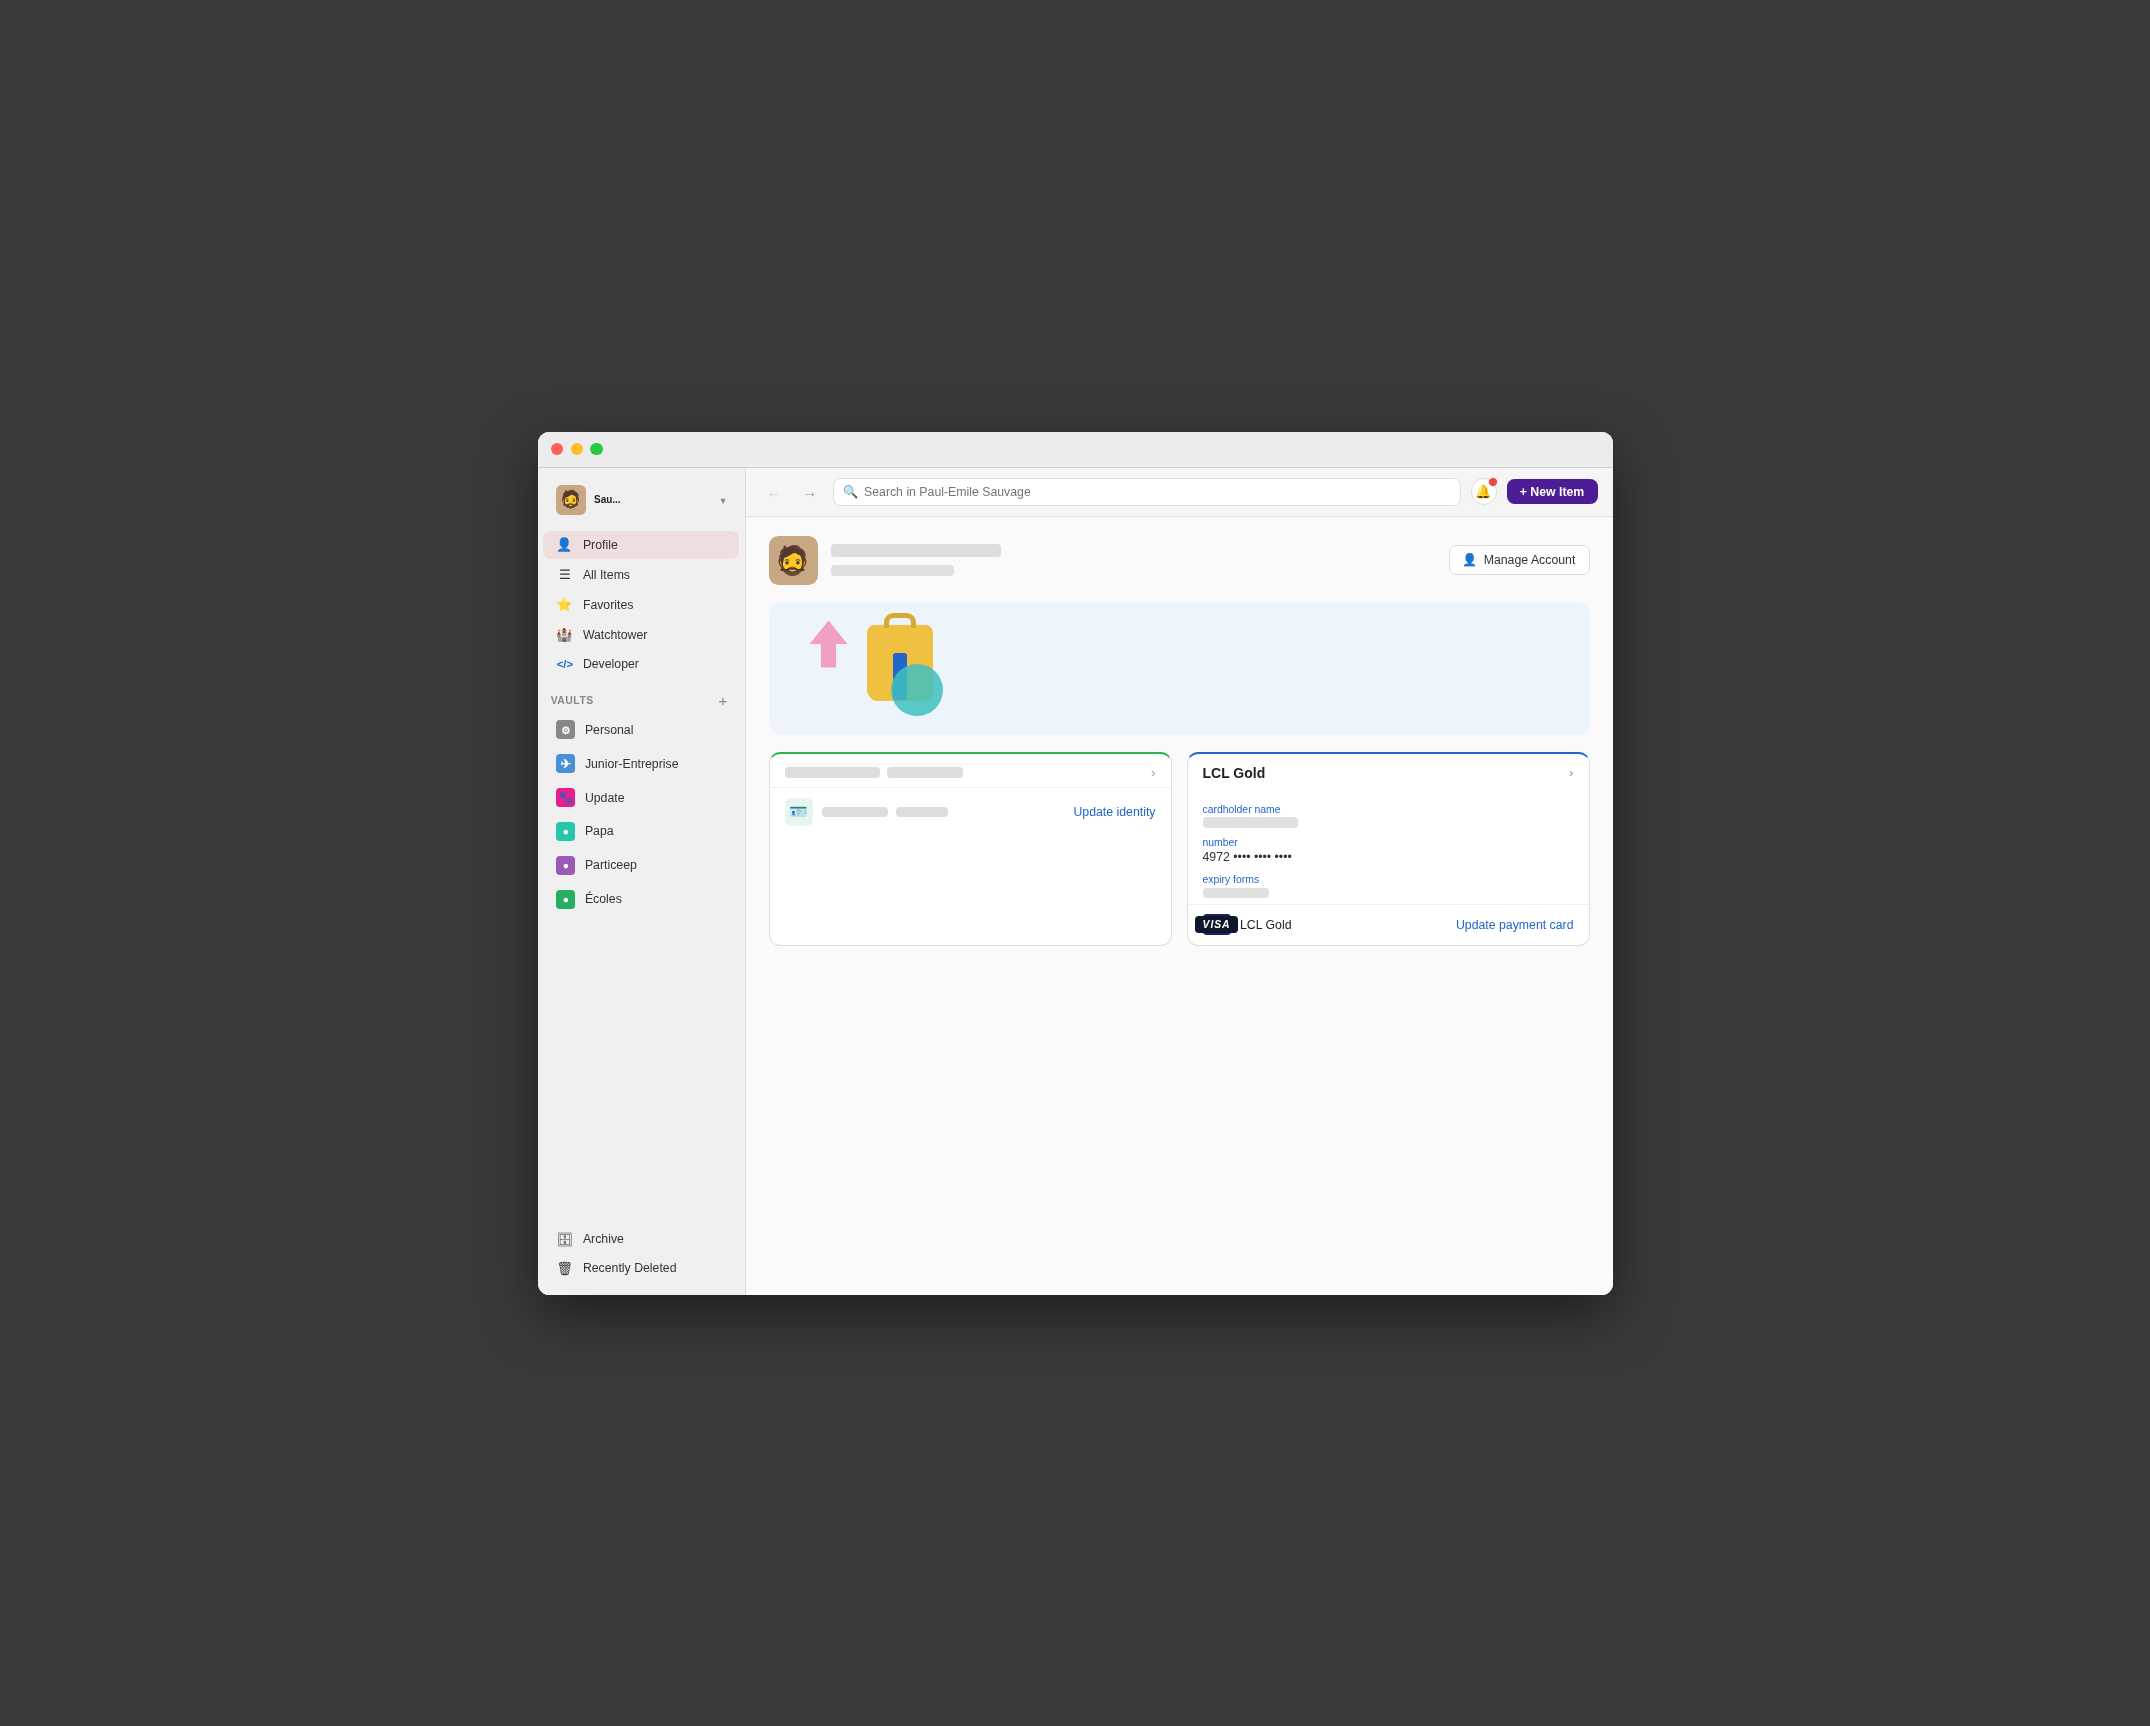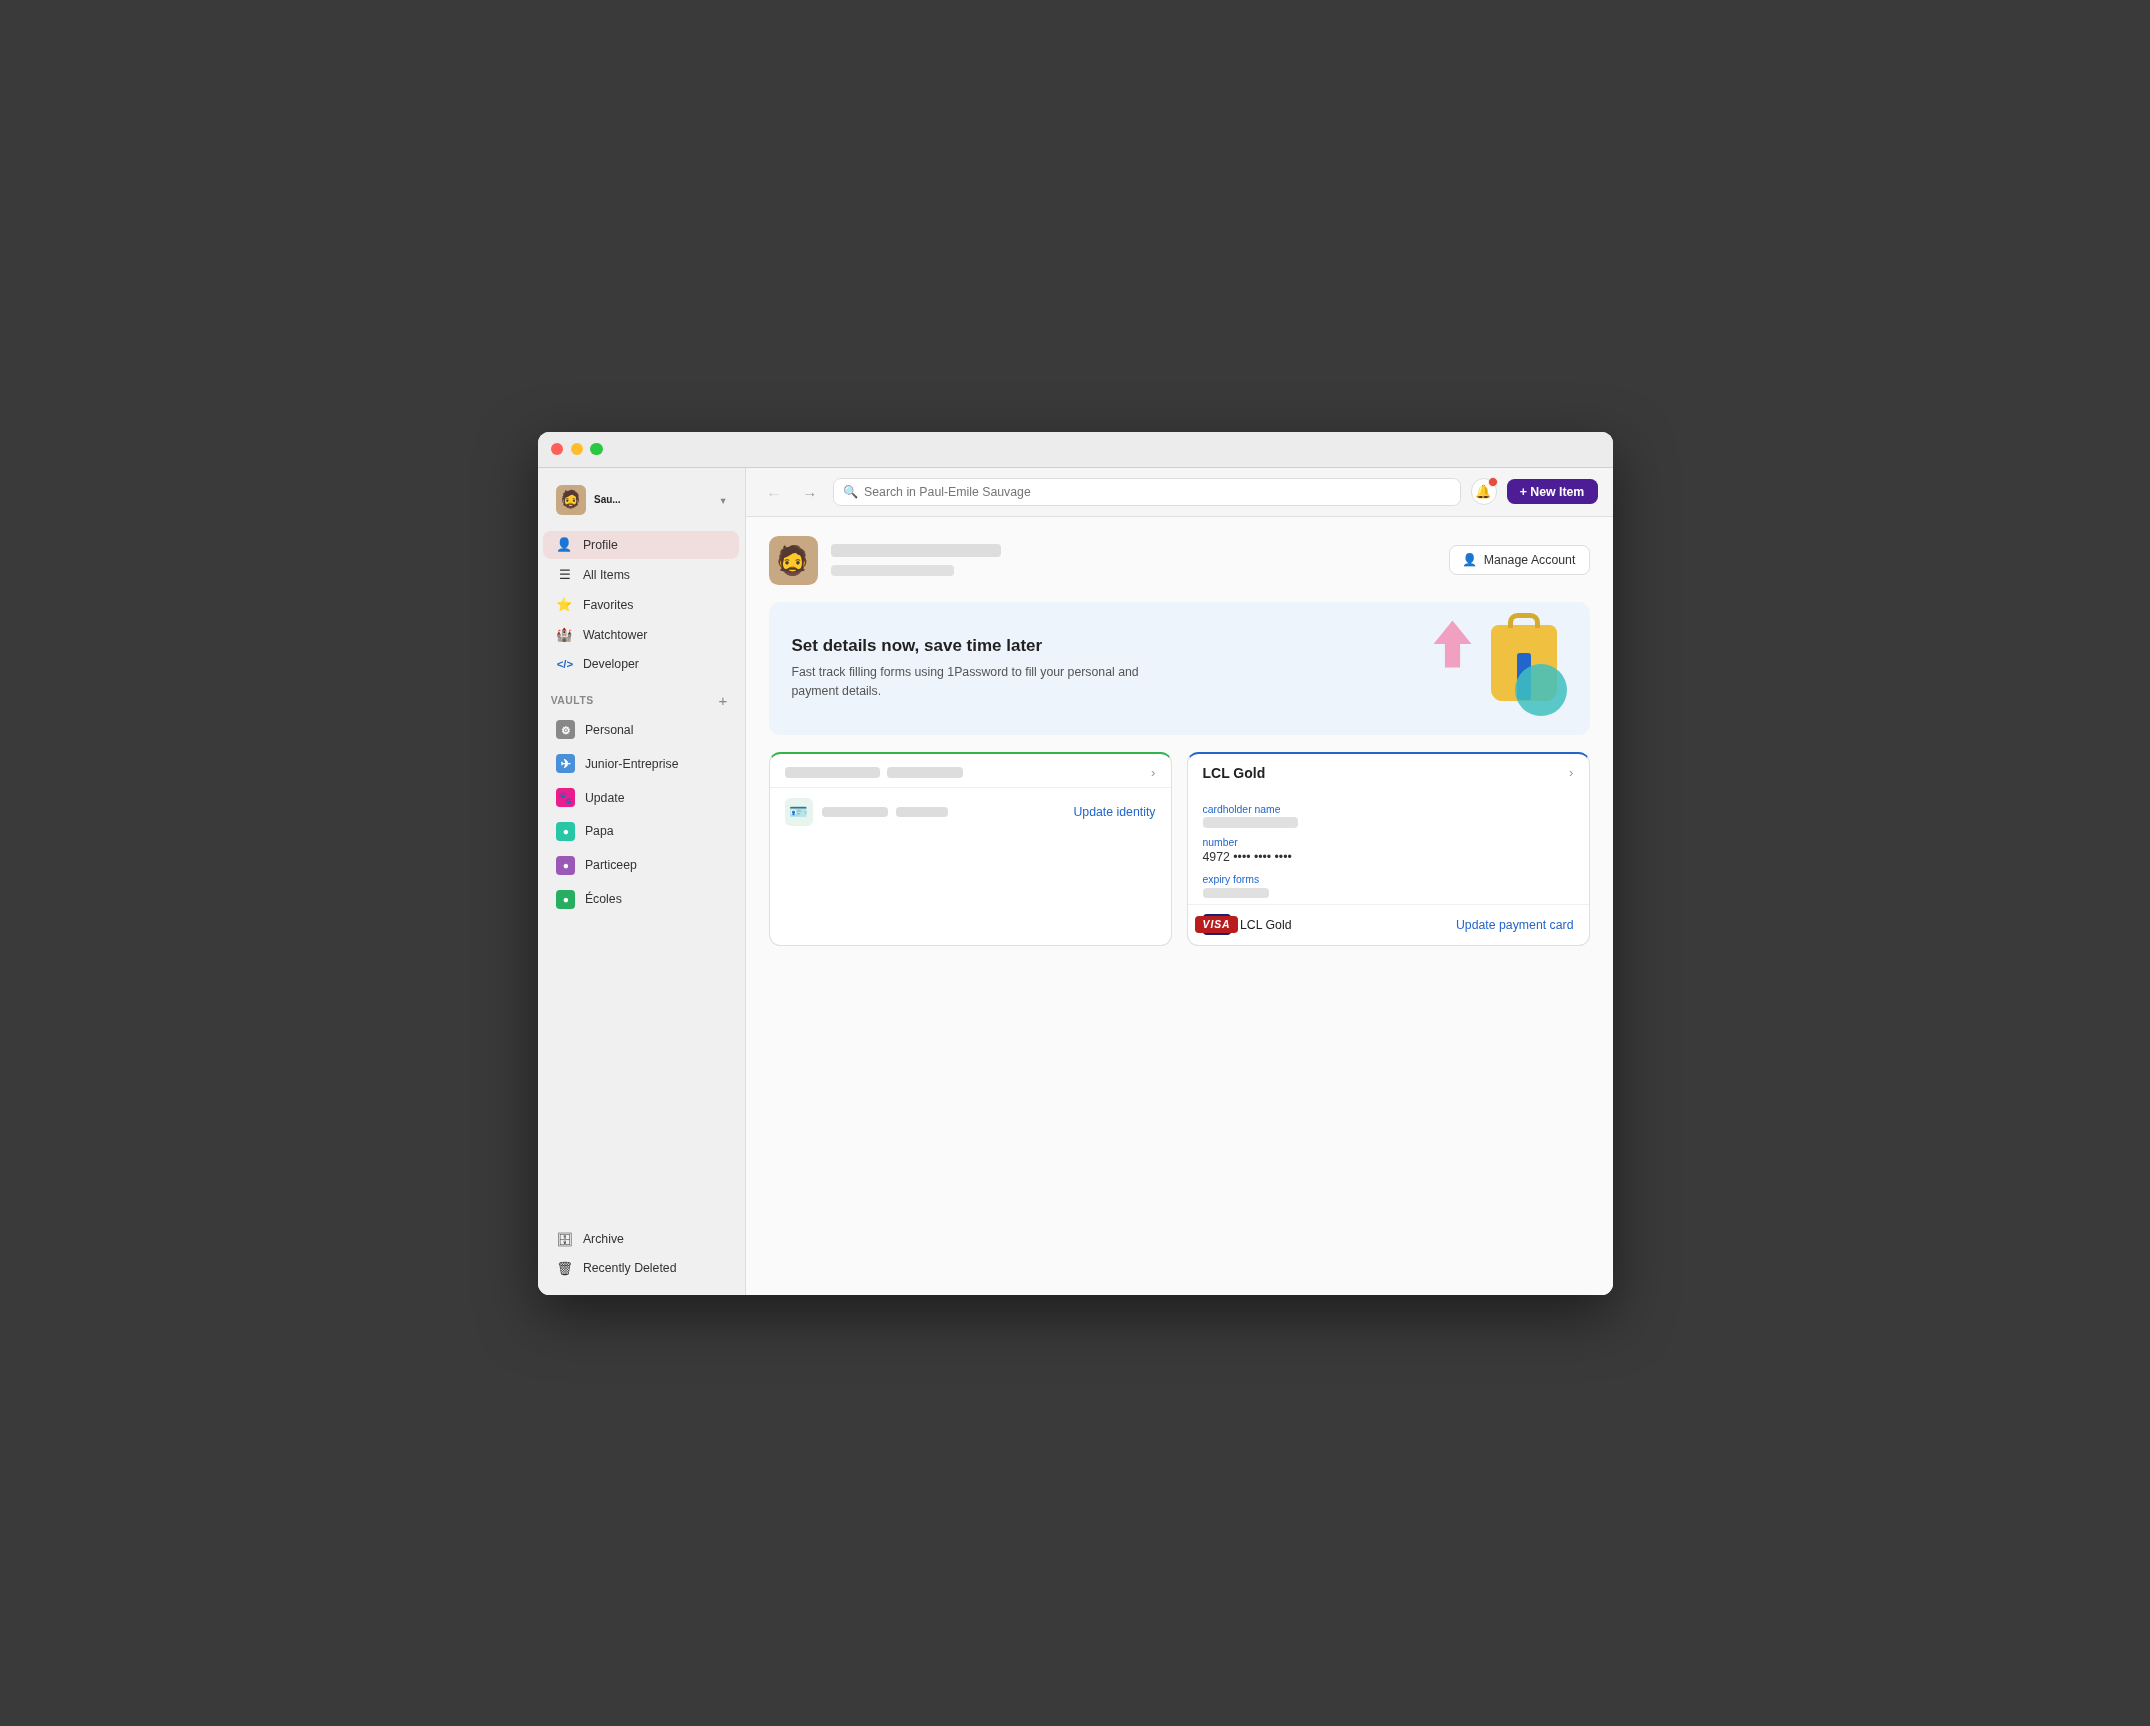--- a/index.html
+++ b/index.html
@@ -426,21 +426,21 @@
       gap: 7.6px;
       flex: 1;
     }
     .update-link {
       font-size: 12.3px;
       color: #2266cc;
       cursor: pointer;
       white-space: nowrap;
     }
     .visa-badge {
-      background: #b91c1c;
+      background: #0f172a;
       color: white;
       font-size: 10.4px;
       font-weight: 900;
       padding: 2.8px 7.6px;
       border-radius: 3.8px;
       font-style: italic;
       letter-spacing: 0.9px;
       text-align: center;
     }
     .payment-footer-icon {
@@ -569,24 +569,20 @@
             <div class="profile-name-redacted"></div>
             <div class="profile-name-redacted2"></div>
           </div>
           <button class="manage-account-btn">
             <span>👤</span>
             <span>Manage Account</span>
           </button>
         </div>
 
         <div class="banner">
-          <div class="banner-text">
-            <h2>Set details now, save time later</h2>
-            <p>Fast track filling forms using 1Password to fill your personal and payment details.</p>
-          </div>
           <div class="banner-illustration">
             <div class="arrow-pink"></div>
             <div class="bag-shape">
               <div class="bag-stripe"></div>
             </div>
             <div class="bag-handle"></div>
             <div class="teal-blob"></div>
           </div>
         </div>
 

